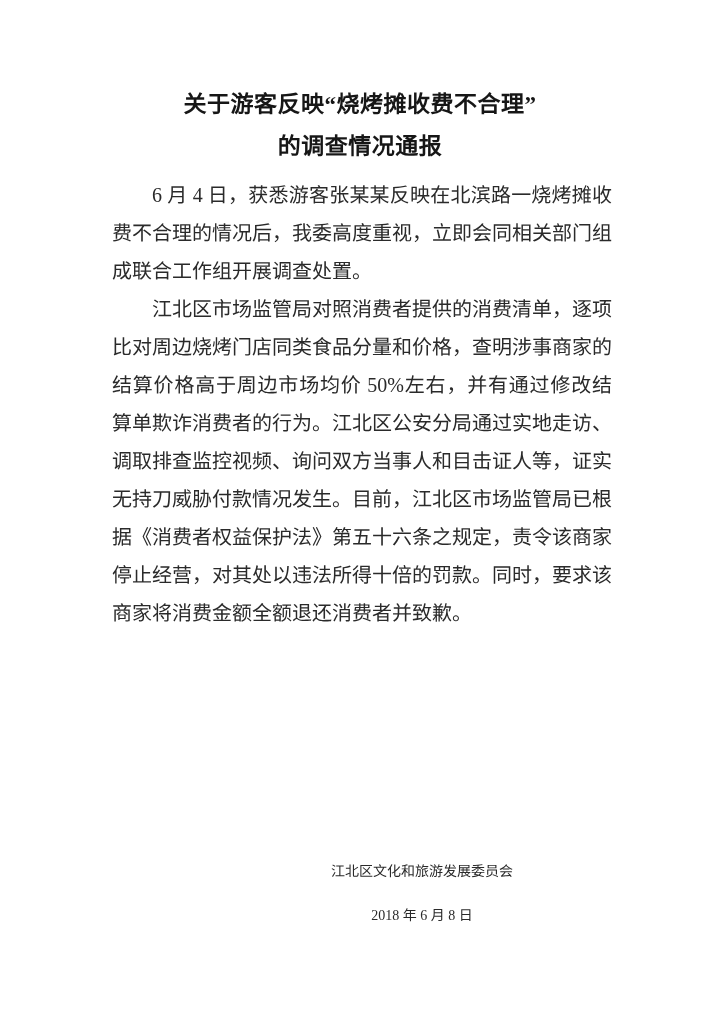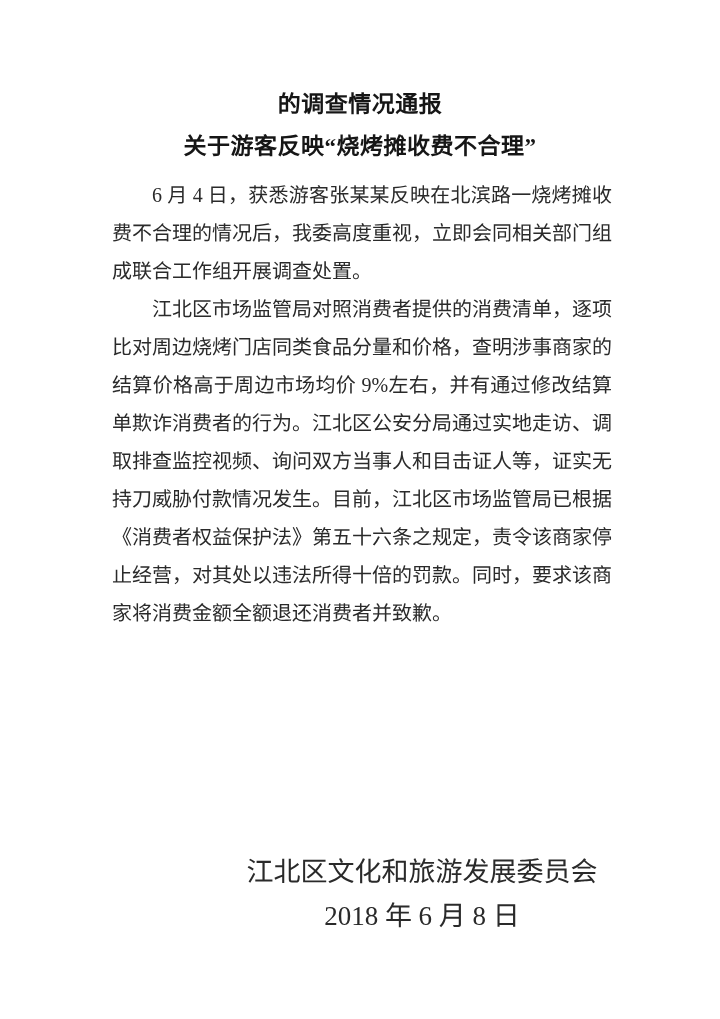--- a/index.html
+++ b/index.html
@@ -51,41 +51,41 @@
     text-justify: inter-ideograph;
     text-indent: 2em;
     color: #2a2a2a;
   }
   .sign-block {
     position: absolute;
     top: 850px;
     left: 172px;
     width: 500px;
     text-align: center;
-    font-size: 27px;
+    font-size: 14px;
     line-height: 44px;
     color: #2a2a2a;
   }
   .sign-line {
     display: block;
   }
 </style>
 </head>
 <body>
 
 <div class="page">
 
   <h1 class="doc-title">
+    <span class="title-line">关于游客反映“烧烤摊收费不合理”</span>
     <span class="title-line">的调查情况通报</span>
-    <span class="title-line">关于游客反映“烧烤摊收费不合理”</span>
   </h1>
 
   <div class="doc-body">
     <p class="para">6 月 4 日，获悉游客张某某反映在北滨路一烧烤摊收费不合理的情况后，我委高度重视，立即会同相关部门组成联合工作组开展调查处置。</p>
-    <p class="para">江北区市场监管局对照消费者提供的消费清单，逐项比对周边烧烤门店同类食品分量和价格，查明涉事商家的结算价格高于周边市场均价 9%左右，并有通过修改结算单欺诈消费者的行为。江北区公安分局通过实地走访、调取排查监控视频、询问双方当事人和目击证人等，证实无持刀威胁付款情况发生。目前，江北区市场监管局已根据《消费者权益保护法》第五十六条之规定，责令该商家停止经营，对其处以违法所得十倍的罚款。同时，要求该商家将消费金额全额退还消费者并致歉。</p>
+    <p class="para">江北区市场监管局对照消费者提供的消费清单，逐项比对周边烧烤门店同类食品分量和价格，查明涉事商家的结算价格高于周边市场均价 50%左右，并有通过修改结算单欺诈消费者的行为。江北区公安分局通过实地走访、调取排查监控视频、询问双方当事人和目击证人等，证实无持刀威胁付款情况发生。目前，江北区市场监管局已根据《消费者权益保护法》第五十六条之规定，责令该商家停止经营，对其处以违法所得十倍的罚款。同时，要求该商家将消费金额全额退还消费者并致歉。</p>
   </div>
 
   <div class="sign-block">
     <span class="sign-line">江北区文化和旅游发展委员会</span>
     <span class="sign-line">2018 年 6 月 8 日</span>
   </div>
 
 </div>
 
 </body></html>

